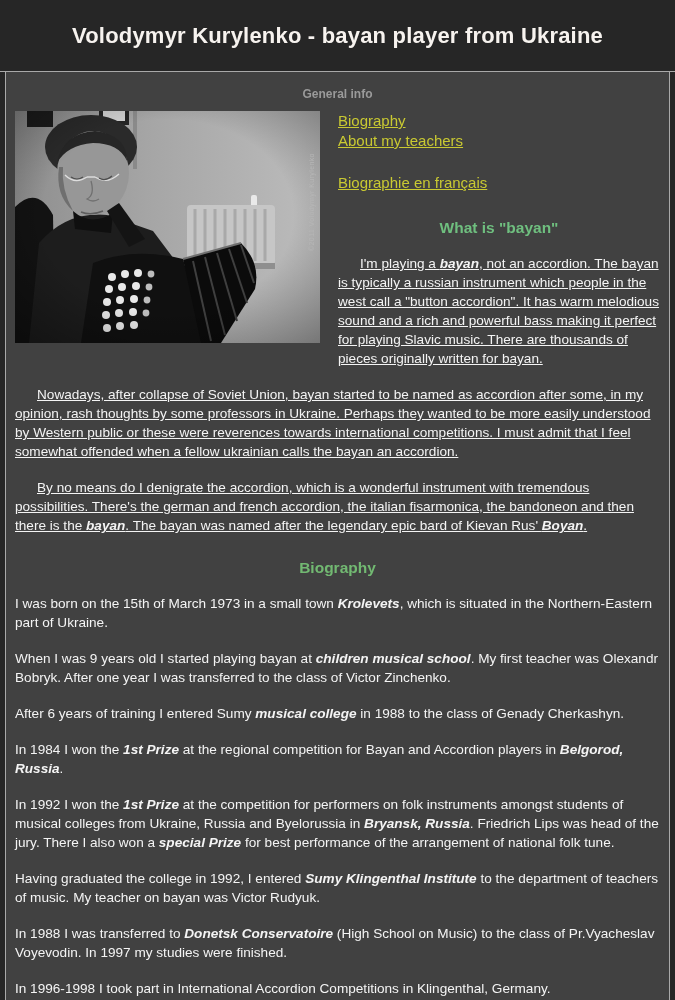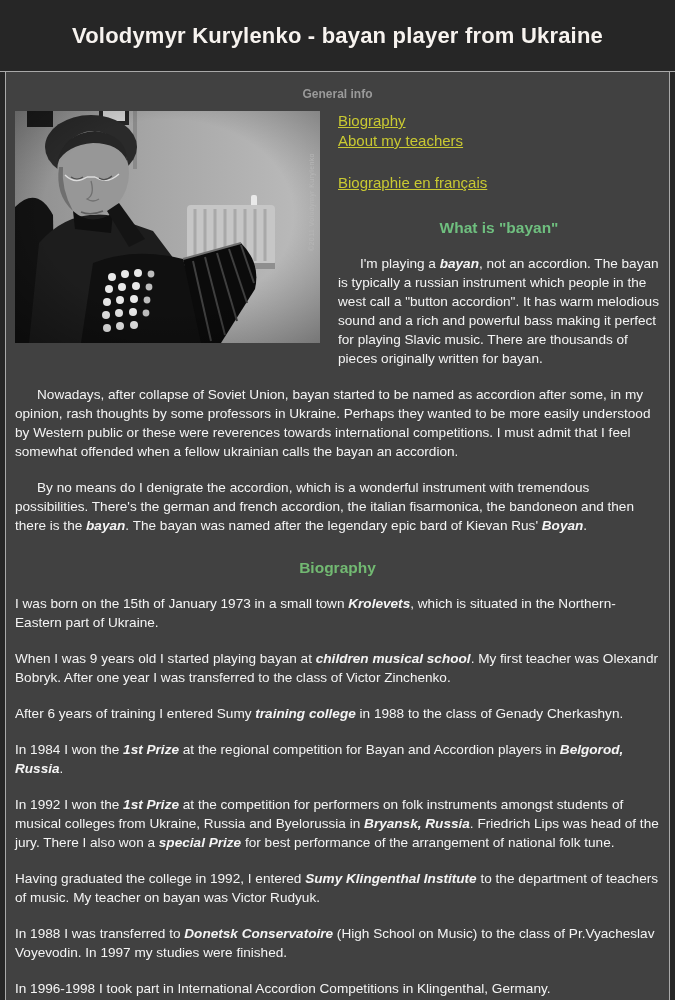--- a/index.html
+++ b/index.html
@@ -70,21 +70,21 @@
     font-size: 15.5px;
     font-weight: bold;
     margin: 26px 0 8px 0;
   }
   h3.bio-heading { color: #72b972; margin: 24px 0 8px 0; }
 
   p.body-par {
     margin: 17px 0;
     line-height: 19px;
   }
-  p.indent { text-indent: 22px; }
+  p.indent { text-indent: 22px; text-decoration: underline; }
   .em { font-weight: bold; font-style: italic; }
 </style>
 </head>
 <body>
 
 <div class="page">
 
   <header class="site-header">
     <h1>Volodymyr Kurylenko - bayan player from Ukraine</h1>
   </header>
@@ -218,23 +218,23 @@
       </div>
 
       <h3 class="green-heading">What is "bayan"</h3>
 
       <p class="body-par indent"><span>I'm playing a </span><span class="em">bayan</span><span>, not an accordion. The bayan is typically a russian instrument which people in the west call a "button accordion". It has warm melodious sound and a rich and powerful bass making it perfect for playing Slavic music. There are thousands of pieces originally written for bayan.</span></p>
       <p class="body-par indent"><span>Nowadays, after collapse of Soviet Union, bayan started to be named as accordion after some, in my opinion, rash thoughts by some professors in Ukraine. Perhaps they wanted to be more easily understood by Western public or these were reverences towards international competitions. I must admit that I feel somewhat offended when a fellow ukrainian calls the bayan an accordion.</span></p>
       <p class="body-par indent"><span>By no means do I denigrate the accordion, which is a wonderful instrument with tremendous possibilities. There's the german and french accordion, the italian fisarmonica, the bandoneon and then there is the </span><span class="em">bayan</span><span>. The bayan was named after the legendary epic bard of Kievan Rus' </span><span class="em">Boyan</span><span>.</span></p>
 
       <h3 class="green-heading bio-heading">Biography</h3>
 
-      <p class="body-par"><span>I was born on the 15th of January 1973 in a small town </span><span class="em">Krolevets</span><span>, which is situated in the Northern-Eastern part of Ukraine.</span></p>
+      <p class="body-par"><span>I was born on the 15th of March 1973 in a small town </span><span class="em">Krolevets</span><span>, which is situated in the Northern-Eastern part of Ukraine.</span></p>
       <p class="body-par"><span>When I was 9 years old I started playing bayan at </span><span class="em">children musical school</span><span>. My first teacher was Olexandr Bobryk. After one year I was transferred to the class of Victor Zinchenko.</span></p>
-      <p class="body-par"><span>After 6 years of training I entered Sumy </span><span class="em">training college</span><span> in 1988 to the class of Genady Cherkashyn.</span></p>
+      <p class="body-par"><span>After 6 years of training I entered Sumy </span><span class="em">musical college</span><span> in 1988 to the class of Genady Cherkashyn.</span></p>
       <p class="body-par"><span>In 1984 I won the </span><span class="em">1st Prize</span><span> at the regional competition for Bayan and Accordion players in </span><span class="em">Belgorod, Russia</span><span>.</span></p>
       <p class="body-par"><span>In 1992 I won the </span><span class="em">1st Prize</span><span> at the competition for performers on folk instruments amongst students of musical colleges from Ukraine, Russia and Byelorussia in </span><span class="em">Bryansk, Russia</span><span>. Friedrich Lips was head of the jury. There I also won a </span><span class="em">special Prize</span><span> for best performance of the arrangement of national folk tune.</span></p>
       <p class="body-par"><span>Having graduated the college in 1992, I entered </span><span class="em">Sumy Klingenthal Institute</span><span> to the department of teachers of music. My teacher on bayan was Victor Rudyuk.</span></p>
       <p class="body-par"><span>In 1988 I was transferred to </span><span class="em">Donetsk Conservatoire</span><span> (High School on Music) to the class of Pr.Vyacheslav Voyevodin. In 1997 my studies were finished.</span></p>
       <p class="body-par"><span>In 1996-1998 I took part in International Accordion Competitions in Klingenthal, Germany.</span></p>
 
     </div>
   </div>
 </div>
 

